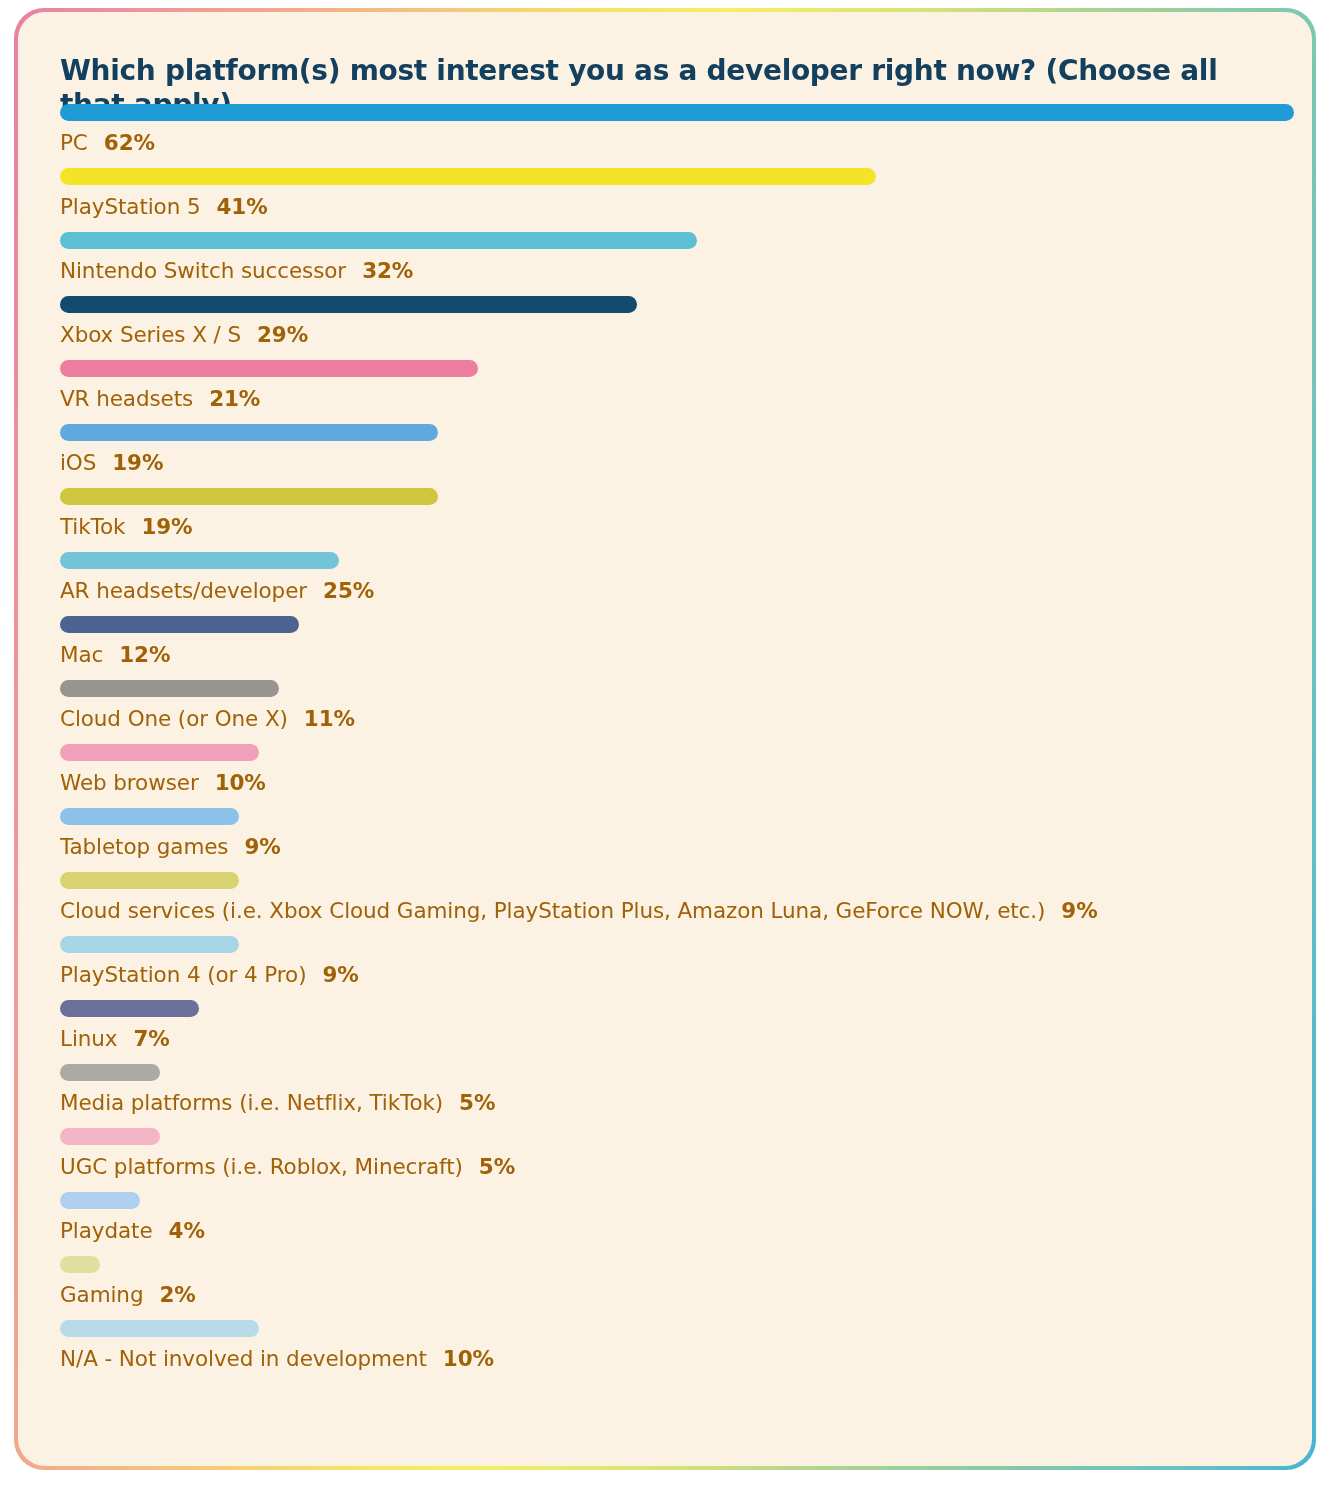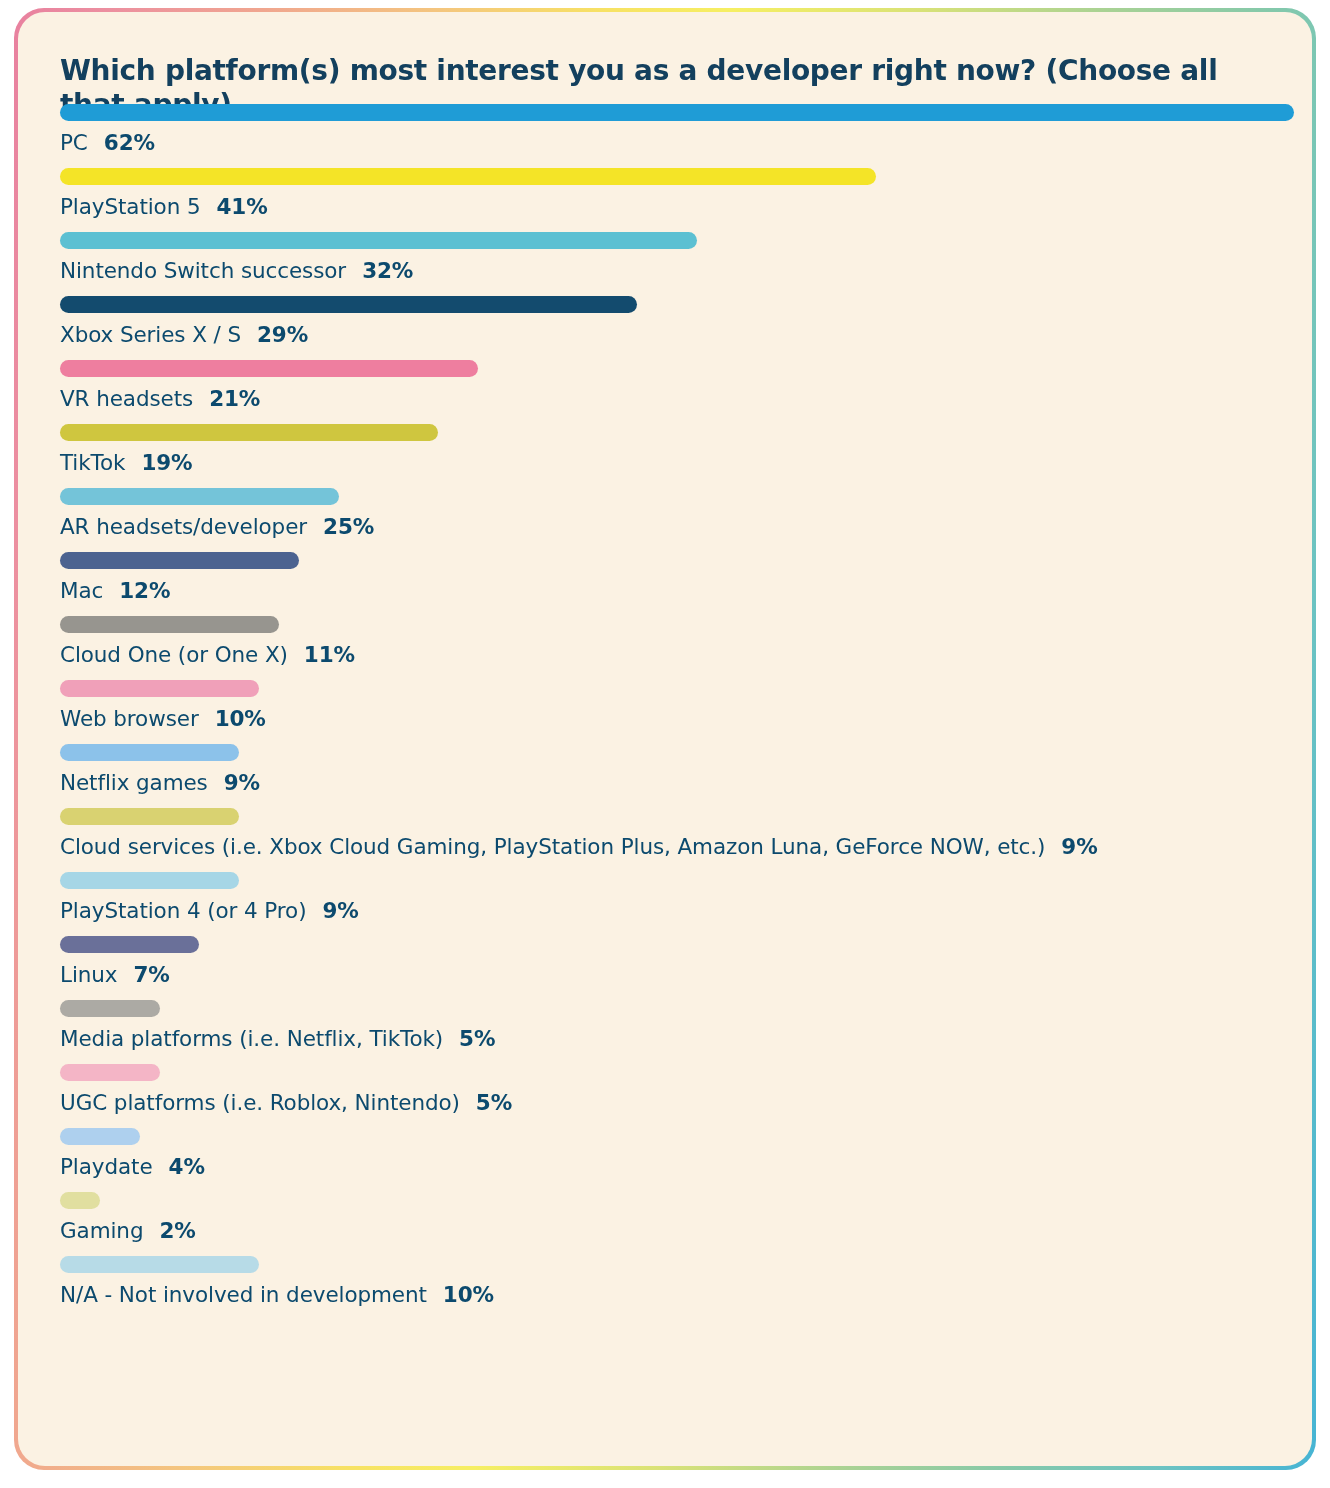--- a/index.html
+++ b/index.html
@@ -80,21 +80,21 @@
     top: 0;
     height: 17px;
     border-radius: 9px;
   }
   .bar-caption {
     position: absolute;
     left: 0;
     top: 26px;
     white-space: nowrap;
     font-size: 21.5px;
-    color: #0c4a6e;
+    color: #a16207;
     letter-spacing: -0.1px;
   }
   .bar-label {
     font-weight: normal;
   }
   .bar-value {
     font-weight: bold;
     margin-left: 16px;
   }
 </style>
@@ -132,20 +132,26 @@
           <div class="bar-caption"><span class="bar-label">Xbox Series X / S</span><span class="bar-value">29%</span></div>
         </div>
         <div class="bar-row">
           <div class="bar-track">
             <div class="bar-fill" style="width: 417.9px; background: rgb(238, 126, 159);"></div>
           </div>
           <div class="bar-caption"><span class="bar-label">VR headsets</span><span class="bar-value">21%</span></div>
         </div>
         <div class="bar-row">
           <div class="bar-track">
+            <div class="bar-fill" style="width: 378.1px; background: rgb(95, 169, 222);"></div>
+          </div>
+          <div class="bar-caption"><span class="bar-label">iOS</span><span class="bar-value">19%</span></div>
+        </div>
+        <div class="bar-row">
+          <div class="bar-track">
             <div class="bar-fill" style="width: 378.1px; background: rgb(207, 198, 63);"></div>
           </div>
           <div class="bar-caption"><span class="bar-label">TikTok</span><span class="bar-value">19%</span></div>
         </div>
         <div class="bar-row">
           <div class="bar-track">
             <div class="bar-fill" style="width: 278.6px; background: rgb(116, 196, 217);"></div>
           </div>
           <div class="bar-caption"><span class="bar-label">AR headsets/developer</span><span class="bar-value">25%</span></div>
         </div>
@@ -164,21 +170,21 @@
         <div class="bar-row">
           <div class="bar-track">
             <div class="bar-fill" style="width: 199px; background: rgb(240, 160, 185);"></div>
           </div>
           <div class="bar-caption"><span class="bar-label">Web browser</span><span class="bar-value">10%</span></div>
         </div>
         <div class="bar-row">
           <div class="bar-track">
             <div class="bar-fill" style="width: 179.1px; background: rgb(140, 194, 234);"></div>
           </div>
-          <div class="bar-caption"><span class="bar-label">Netflix games</span><span class="bar-value">9%</span></div>
+          <div class="bar-caption"><span class="bar-label">Tabletop games</span><span class="bar-value">9%</span></div>
         </div>
         <div class="bar-row">
           <div class="bar-track">
             <div class="bar-fill" style="width: 179.1px; background: rgb(217, 210, 113);"></div>
           </div>
           <div class="bar-caption"><span class="bar-label">Cloud services (i.e. Xbox Cloud Gaming, PlayStation Plus, Amazon Luna, GeForce NOW, etc.)</span><span class="bar-value">9%</span></div>
         </div>
         <div class="bar-row">
           <div class="bar-track">
             <div class="bar-fill" style="width: 179.1px; background: rgb(166, 214, 230);"></div>
@@ -194,21 +200,21 @@
         <div class="bar-row">
           <div class="bar-track">
             <div class="bar-fill" style="width: 99.5px; background: rgb(172, 170, 164);"></div>
           </div>
           <div class="bar-caption"><span class="bar-label">Media platforms (i.e. Netflix, TikTok)</span><span class="bar-value">5%</span></div>
         </div>
         <div class="bar-row">
           <div class="bar-track">
             <div class="bar-fill" style="width: 99.5px; background: rgb(244, 181, 198);"></div>
           </div>
-          <div class="bar-caption"><span class="bar-label">UGC platforms (i.e. Roblox, Nintendo)</span><span class="bar-value">5%</span></div>
+          <div class="bar-caption"><span class="bar-label">UGC platforms (i.e. Roblox, Minecraft)</span><span class="bar-value">5%</span></div>
         </div>
         <div class="bar-row">
           <div class="bar-track">
             <div class="bar-fill" style="width: 79.6px; background: rgb(174, 208, 238);"></div>
           </div>
           <div class="bar-caption"><span class="bar-label">Playdate</span><span class="bar-value">4%</span></div>
         </div>
         <div class="bar-row">
           <div class="bar-track">
             <div class="bar-fill" style="width: 39.8px; background: rgb(225, 223, 160);"></div>

